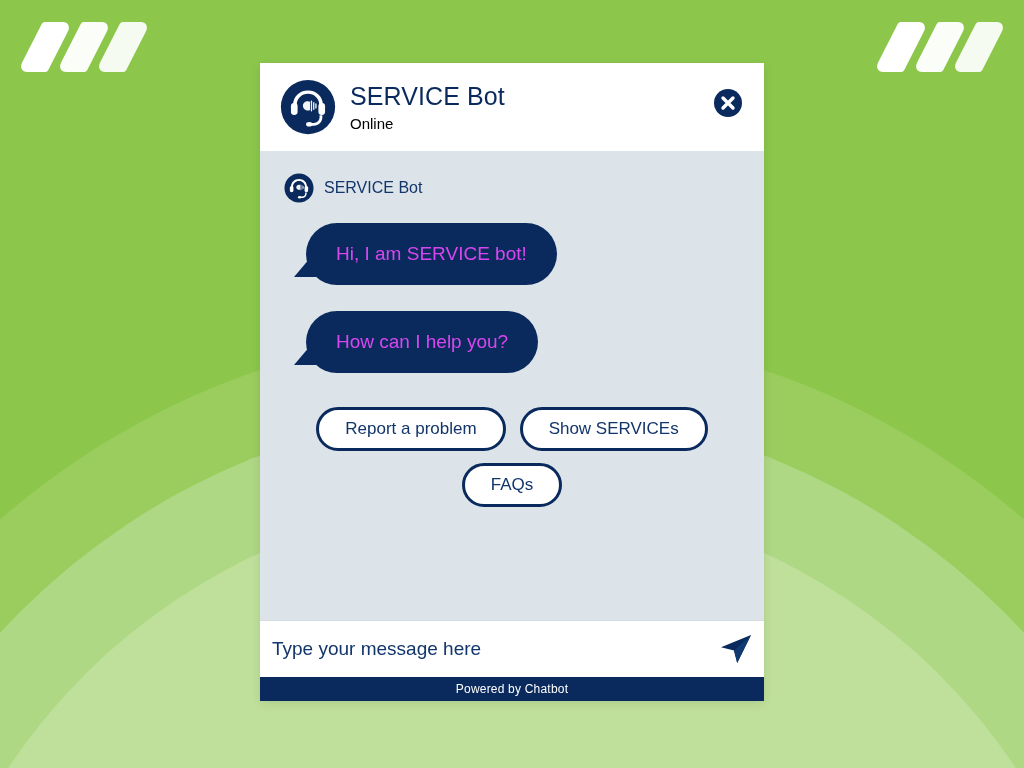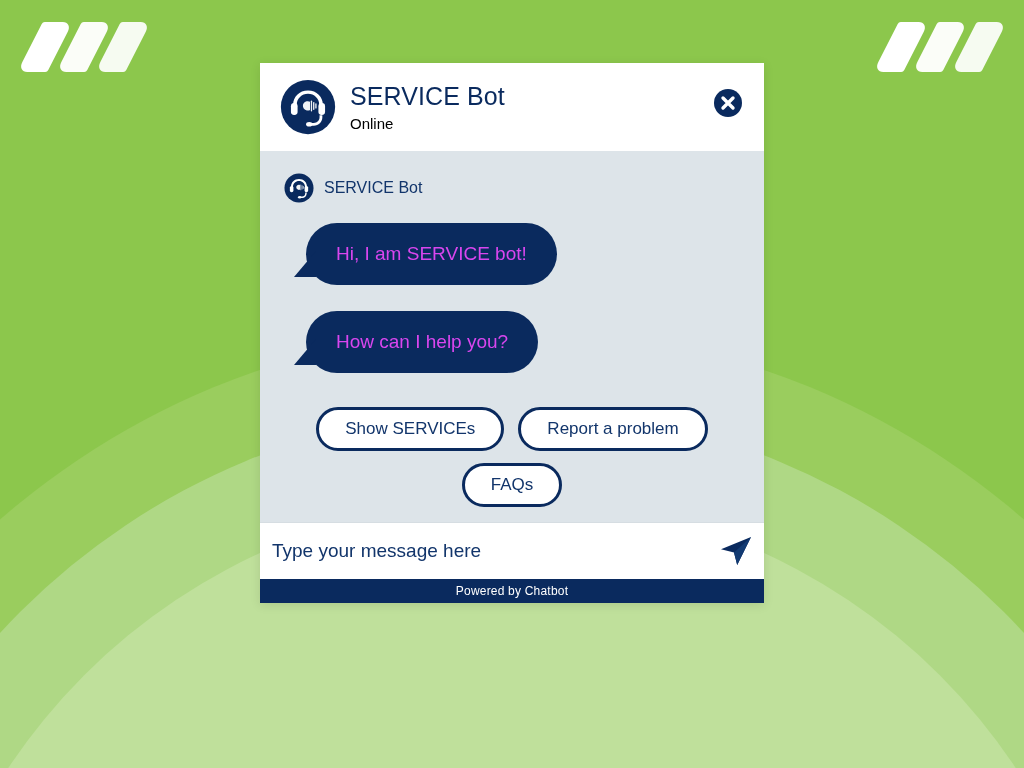--- a/index.html
+++ b/index.html
@@ -62,21 +62,21 @@
   }
   .stripe.s2 { opacity: 0.96; }
   .stripe.s3 { opacity: 0.92; }
 
   
   .chat-widget {
     position: absolute;
     left: 260px;
     top: 63px;
     width: 504px;
-    height: 540px;
+    height: 638px;
     background: #FFFFFF;
     display: flex;
     flex-direction: column;
     box-shadow: 0 2px 10px rgba(0,0,0,0.10);
   }
 
   
   .chat-header {
     height: 88px;
     background: #FFFFFF;
@@ -304,22 +304,22 @@
 
     <div>
       <div class="bubble">Hi, I am SERVICE bot!</div>
     </div>
     <div>
       <div class="bubble">How can I help you?</div>
     </div>
 
     <div class="quick-replies">
       <div class="qr-row">
+        <button class="qr-btn">Report a problem</button>
         <button class="qr-btn">Show SERVICEs</button>
-        <button class="qr-btn">Report a problem</button>
       </div>
       <div class="qr-row">
         <button class="qr-btn">FAQs</button>
       </div>
     </div>
   </div>
 
   <div class="chat-input-bar">
     <input class="msg-input" type="text" placeholder="Type your message here" style="">
     <span class="send-btn">

